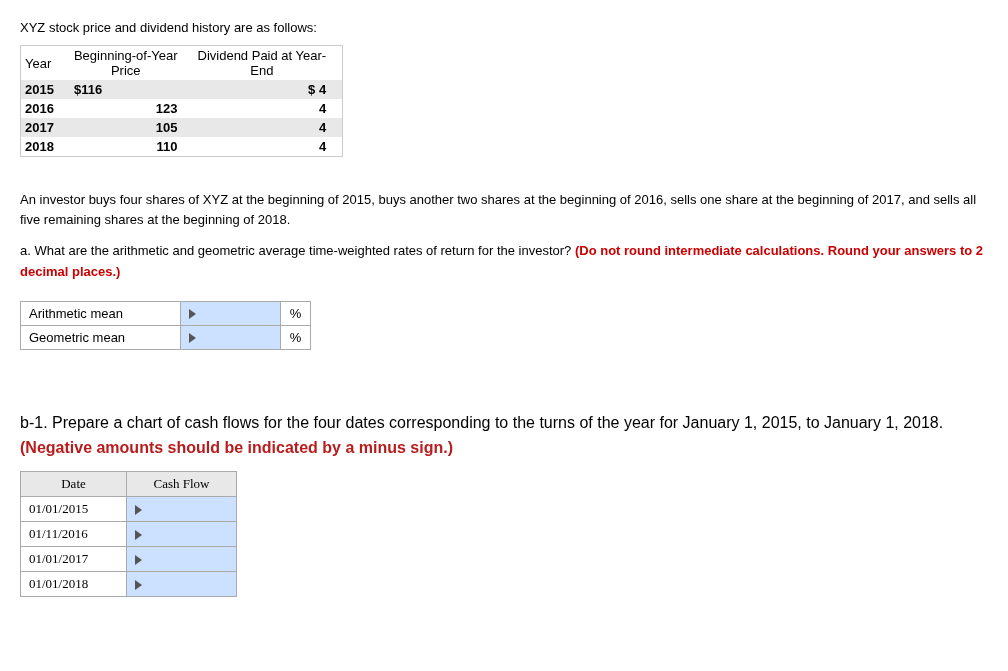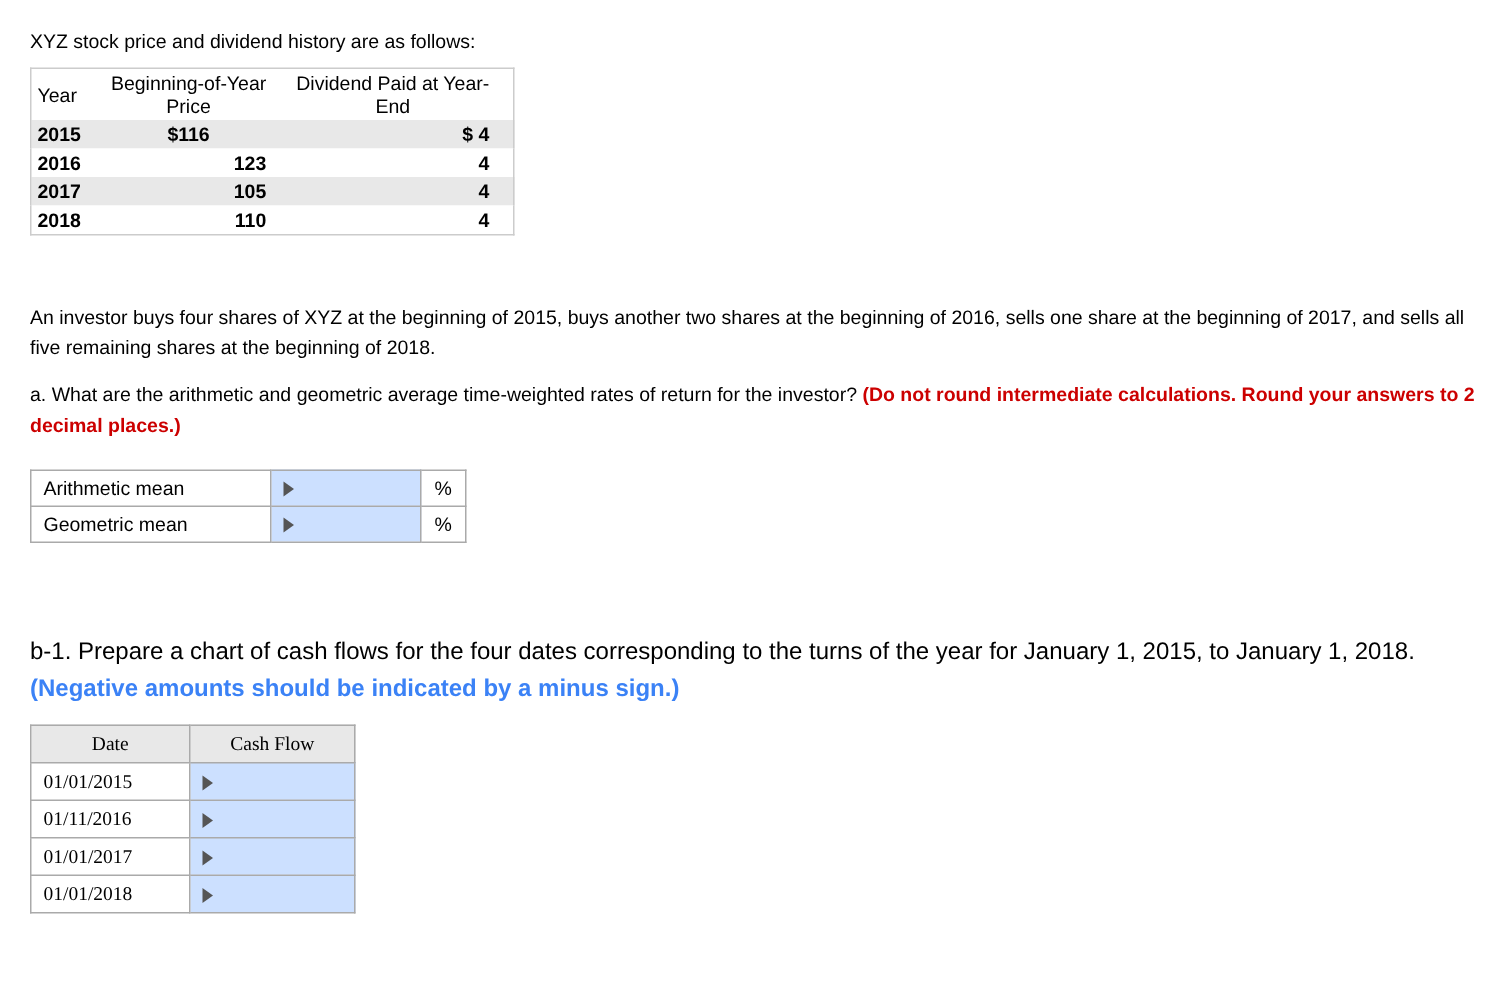--- a/index.html
+++ b/index.html
@@ -15,21 +15,21 @@
       padding: 20px;
       width: 1008px;
     }
     .intro-text {
       margin-bottom: 10px;
       font-size: 13px;
     }
     
     .stock-table {
       border-collapse: collapse;
-      margin-bottom: 30px;
+      margin-bottom: 18px;
       font-size: 13px;
     }
     .stock-table td, .stock-table th {
       padding: 2px 16px 2px 4px;
       text-align: right;
     }
     .stock-table td:first-child, .stock-table th:first-child {
       text-align: left;
       padding-left: 4px;
     }
@@ -111,21 +111,21 @@
     .cashflow-table td.value-cell {
       background: #cce0ff;
       width: 110px;
     }
     .section-label {
       margin-bottom: 10px;
       font-size: 16px;
       line-height: 1.6;
     }
     .bold-red {
-      color: #3b82f6;
+      color: #b91c1c;
       font-weight: bold;
     }
     .triangle {
       display: inline-block;
       width: 0;
       height: 0;
       border-top: 5px solid transparent;
       border-bottom: 5px solid transparent;
       border-left: 7px solid #555;
       margin-right: 4px;
@@ -159,21 +159,21 @@
   <thead>
     <tr>
       <th>Year</th>
       <th>Beginning-of-Year<br>Price</th>
       <th>Dividend Paid at Year-<br>End</th>
     </tr>
   </thead>
   <tbody id="stock-table-body">
   <tr>
       <td>2015</td>
-      <td style="text-align:center;">$116</td>
+      <td style="text-align:left;">$116</td>
       <td style="text-align:right;">$ 4</td>
     </tr>
       <tr>
       <td>2016</td>
       <td style="text-align:right;">123</td>
       <td style="text-align:right;">4</td>
     </tr>
       <tr>
       <td>2017</td>
       <td style="text-align:right;">105</td>

